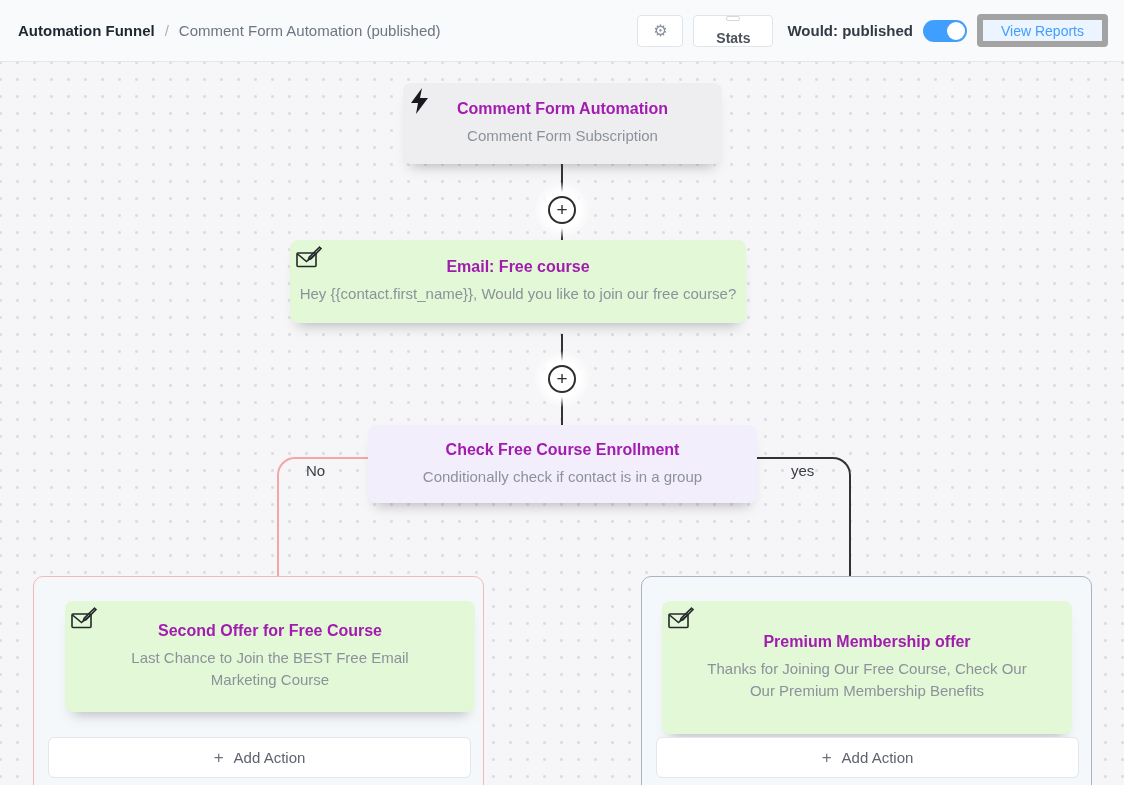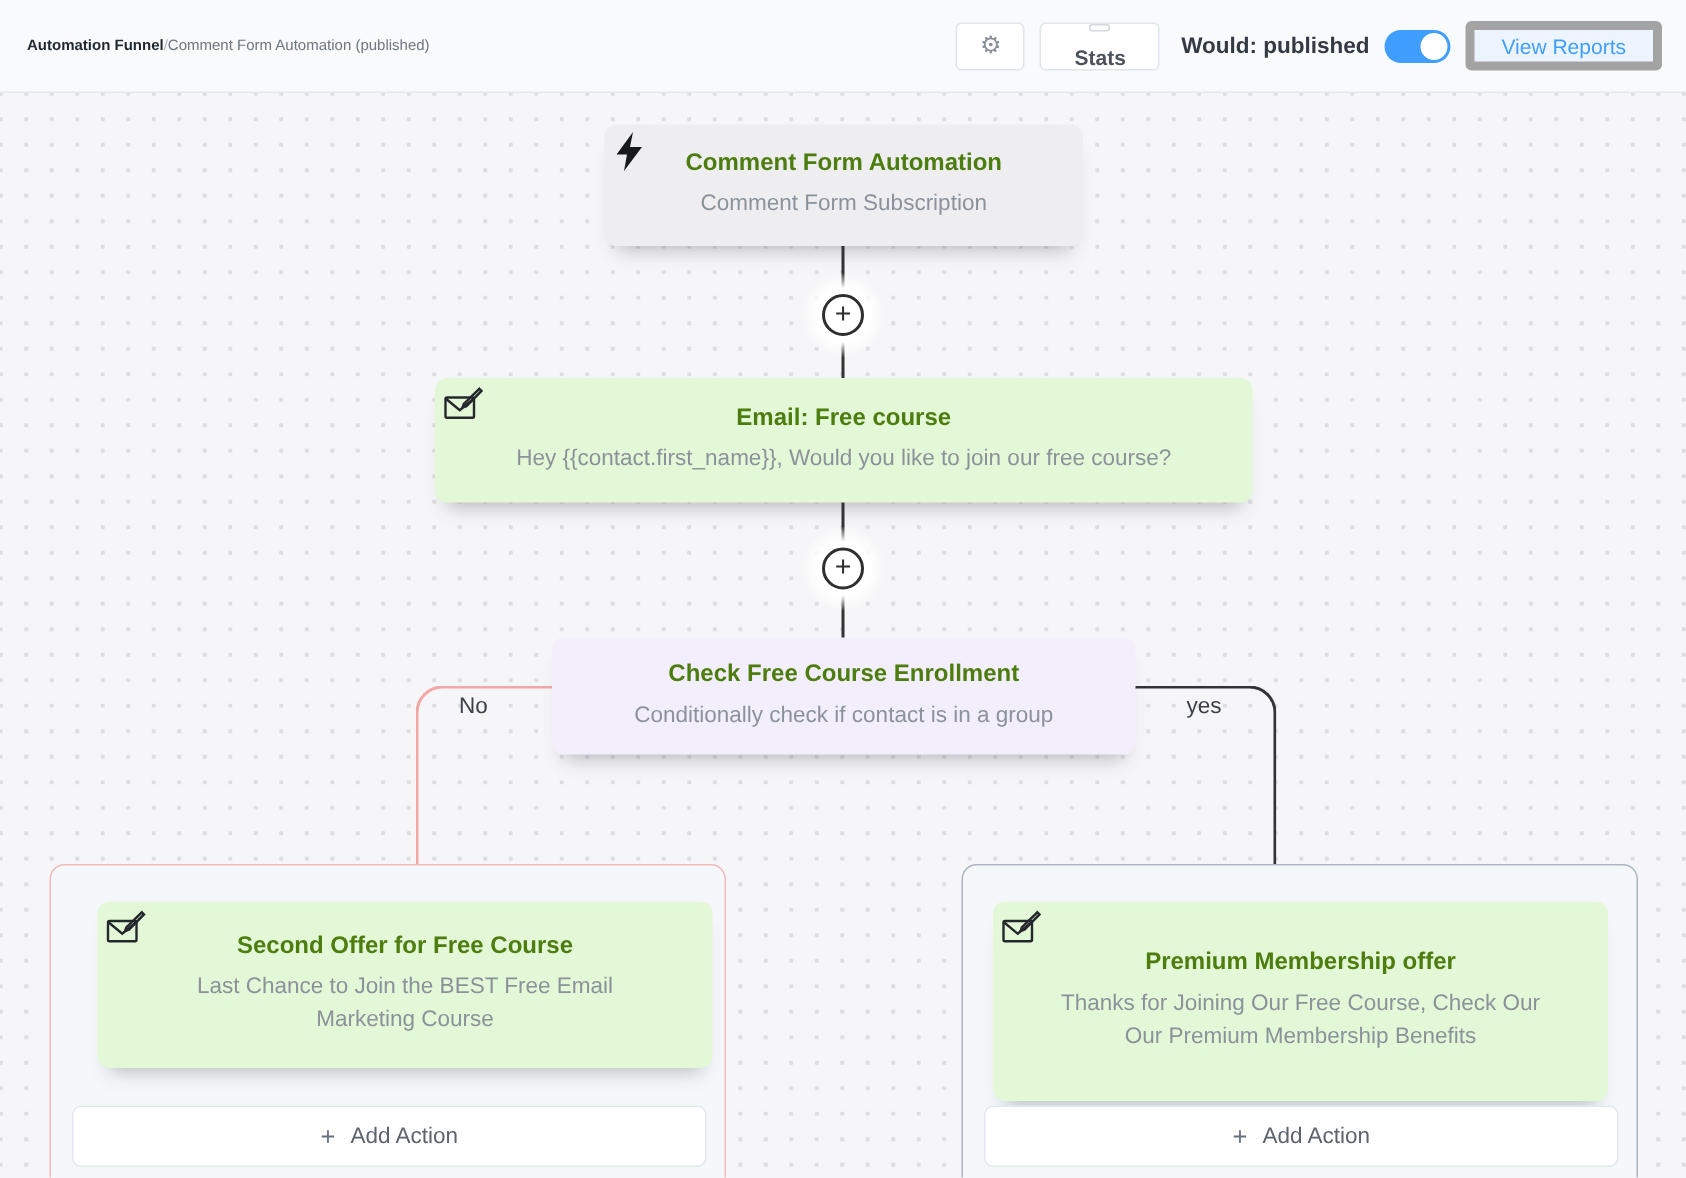--- a/index.html
+++ b/index.html
@@ -12,21 +12,21 @@
   }
   .app { position:relative; width:1124px; height:785px; overflow:hidden; }
 
   
   .header {
     position:absolute; top:0; left:0; width:100%; height:62px;
     background:#f8fafc; border-bottom:1px solid #e4e8ed;
     display:flex; align-items:center; justify-content:space-between;
     padding:0 16px 0 18px; z-index:10;
   }
-  .breadcrumb { display:flex; align-items:center; font-size:10px; }
+  .breadcrumb { display:flex; align-items:center; gap:10px; font-size:15px; }
   .breadcrumb .root { font-weight:bold; color:#1f2730; cursor:pointer; }
   .breadcrumb .sep { color:#aab2bc; }
   .breadcrumb .current { color:#6e7680;text-align:right; }
   .header-right { display:flex; align-items:center; gap:10px; }
   .hbtn {
     height:32px; background:#ffffff; border:1px solid #e0e5eb; border-radius:4px;
     display:flex; align-items:center; justify-content:center; cursor:pointer;
   }
   .gear-btn { width:46px; color:#8a919c; font-size:16px; line-height:1; }
   .stats-btn { width:80px; gap:9px;flex-direction:column; }
@@ -85,21 +85,21 @@
     padding-bottom:2px;
   }
 
   
   .node {
     position:absolute; border-radius:8px; z-index:3;
     box-shadow:0 10px 12px -8px rgba(60,60,70,0.35);
     display:flex; flex-direction:column; align-items:center; justify-content:center;
     text-align:center; cursor:pointer;
   }
-  .node .title { font-size:16px; font-weight:bold; color:#4d7c0f; }
+  .node .title { font-size:16px; font-weight:bold; color:#a21caf; }
   .node .subtitle { font-size:15px; color:#8b929b; margin-top:7px; line-height:1.45; }
   .node-trigger { background:#eeeef0; }
   .node-green { background:#e3f8d6; }
   .node-purple { background:#f2eefb; }
   .node-icon { position:absolute; top:4px; left:5px; }
 
   
   .branch-box {
     position:absolute; top:514px; height:230px; width:451px;
     background:#f5f8fb; border-radius:10px; z-index:2;
@@ -170,21 +170,21 @@
     <div class="node node-trigger" style="left:403px; top:21px; width:319px; height:81px;">
       <span class="node-icon">
         <svg width="24" height="28" viewBox="0 0 24 28">
           <polygon points="14,1 3,16 10,16 8,27 20,11 12,11" fill="#17191c"></polygon>
         </svg>
       </span>
       <div class="title">Comment Form Automation</div>
       <div class="subtitle">Comment Form Subscription</div>
     </div>
 
-    <div class="node node-green" style="left:290px; top:190px; width:545px; height:83px;">
+    <div class="node node-green" style="left:290px; top:178px; width:456px; height:83px;">
       <span class="node-icon">
         <svg width="28" height="28" viewBox="0 0 28 28" fill="none" stroke="#24282c" stroke-width="1.6">
           <rect x="2" y="9" width="19" height="13.5" rx="1"></rect>
           <path d="M2.5 10 L11.5 17.5 L20.5 10"></path>
           <path d="M24.6 3.2 L26 4.6 L16 14.8 L13.4 15.6 L14.2 13.2 Z"></path>
         </svg>
       </span>
       <div class="title">Email: Free course</div>
       <div class="subtitle">Hey {{contact.first_name}}, Would you like to join our free course?</div>
     </div>

